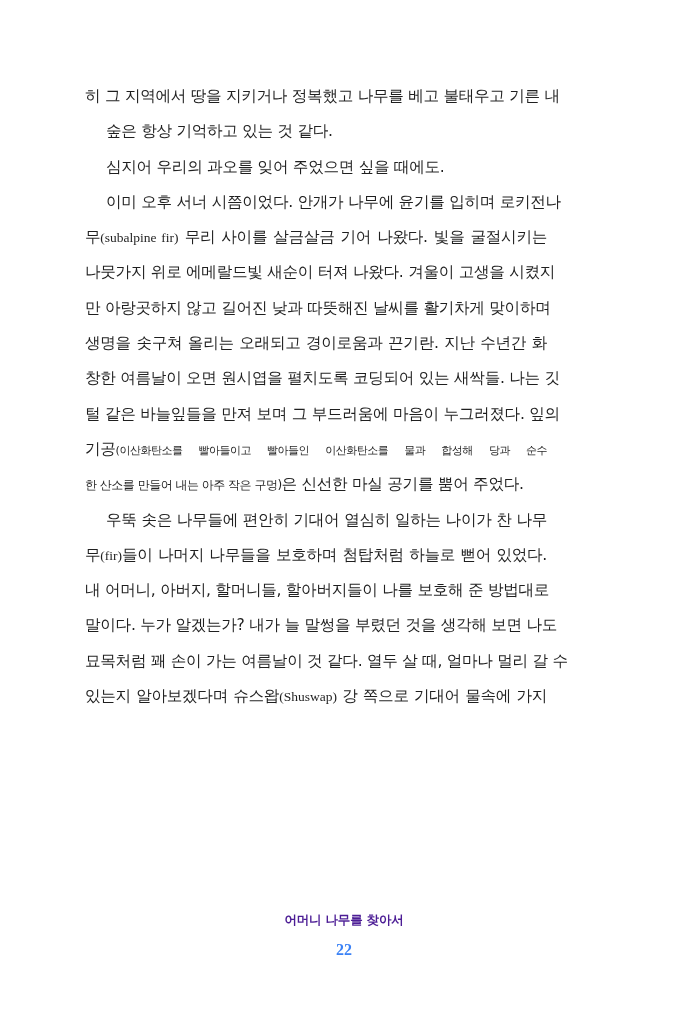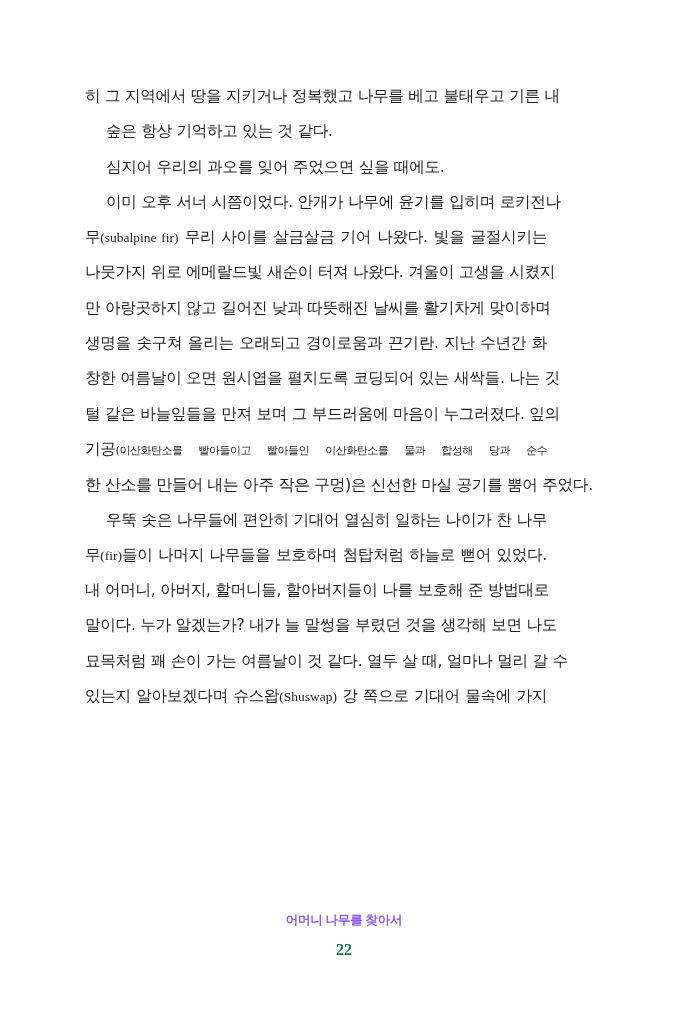--- a/index.html
+++ b/index.html
@@ -12,44 +12,44 @@
   .line {
     height: 35.3px; line-height: 35.3px; font-size: 15.6px; white-space: nowrap;
     letter-spacing: -0.3px; text-align: justify; text-align-last: justify;
     overflow: visible;
   }
   .line.indent { padding-left: 21px; }
   .line.last { text-align-last: left; }
   .latin { font-family: "Liberation Serif", serif; font-size: 13.5px; letter-spacing: 0; }
   .footer-title {
     position: absolute; top: 912px; left: 0; width: 688px; text-align: center;
-    font-size: 12.5px; font-weight: bold; letter-spacing: -0.2px; color: #8b5cf6; font-family: Liberation Serif, serif;
+    font-size: 12.5px; font-weight: bold; letter-spacing: -0.2px; color: #4c1d95;
   }
   .page-number {
     position: absolute; top: 941px; left: 0; width: 688px; text-align: center;
-    font-family: "Liberation Serif", serif; font-size: 16px; font-weight: bold; color: #15803d;
+    font-family: "Liberation Serif", serif; font-size: 16px; font-weight: bold; color: #3b82f6;
   }
 </style>
 </head>
 <body>
 
 <div class="page">
   <div class="text-block">
     <div class="line">히 그 지역에서 땅을 지키거나 정복했고 나무를 베고 불태우고 기른 내</div>
     <div class="line indent last">숲은 항상 기억하고 있는 것 같다.</div>
     <div class="line indent last">심지어 우리의 과오를 잊어 주었으면 싶을 때에도.</div>
     <div class="line indent">이미 오후 서너 시쯤이었다. 안개가 나무에 윤기를 입히며 로키전나</div>
     <div class="line"><span>무</span><span class="latin">(subalpine fir)</span><span> 무리 사이를 살금살금 기어 나왔다. 빛을 굴절시키는</span></div>
     <div class="line">나뭇가지 위로 에메랄드빛 새순이 터져 나왔다. 겨울이 고생을 시켰지</div>
     <div class="line">만 아랑곳하지 않고 길어진 낮과 따뜻해진 날씨를 활기차게 맞이하며</div>
     <div class="line">생명을 솟구쳐 올리는 오래되고 경이로움과 끈기란. 지난 수년간 화</div>
     <div class="line">창한 여름날이 오면 원시엽을 펼치도록 코딩되어 있는 새싹들. 나는 깃</div>
     <div class="line">털 같은 바늘잎들을 만져 보며 그 부드러움에 마음이 누그러졌다. 잎의</div>
     <div class="line"><span>기공</span><span class="small" style="font-size:11px;letter-spacing:-0.5px">(이산화탄소를 빨아들이고 빨아들인 이산화탄소를 물과 합성해 당과 순수</span></div>
-    <div class="line last"><span style="font-size:16px;letter-spacing:-0.5px">한 산소를 만들어 내는 아주 작은 구멍)</span><span>은 신선한 마실 공기를 뿜어 주었다.</span></div>
+    <div class="line last"><span style="font-size:12px;letter-spacing:-0.5px">한 산소를 만들어 내는 아주 작은 구멍)</span><span>은 신선한 마실 공기를 뿜어 주었다.</span></div>
     <div class="line indent">우뚝 솟은 나무들에 편안히 기대어 열심히 일하는 나이가 찬 나무</div>
     <div class="line"><span>무</span><span class="latin">(fir)</span><span>들이 나머지 나무들을 보호하며 첨탑처럼 하늘로 뻗어 있었다.</span></div>
     <div class="line">내 어머니, 아버지, 할머니들, 할아버지들이 나를 보호해 준 방법대로</div>
     <div class="line">말이다. 누가 알겠는가? 내가 늘 말썽을 부렸던 것을 생각해 보면 나도</div>
     <div class="line">묘목처럼 꽤 손이 가는 여름날이 것 같다. 열두 살 때, 얼마나 멀리 갈 수</div>
     <div class="line"><span>있는지 알아보겠다며 슈스왑</span><span class="latin">(Shuswap)</span><span> 강 쪽으로 기대어 물속에 가지</span></div>
   </div>
 
   <div class="footer-title">어머니 나무를 찾아서</div>
   <div class="page-number">22</div>

